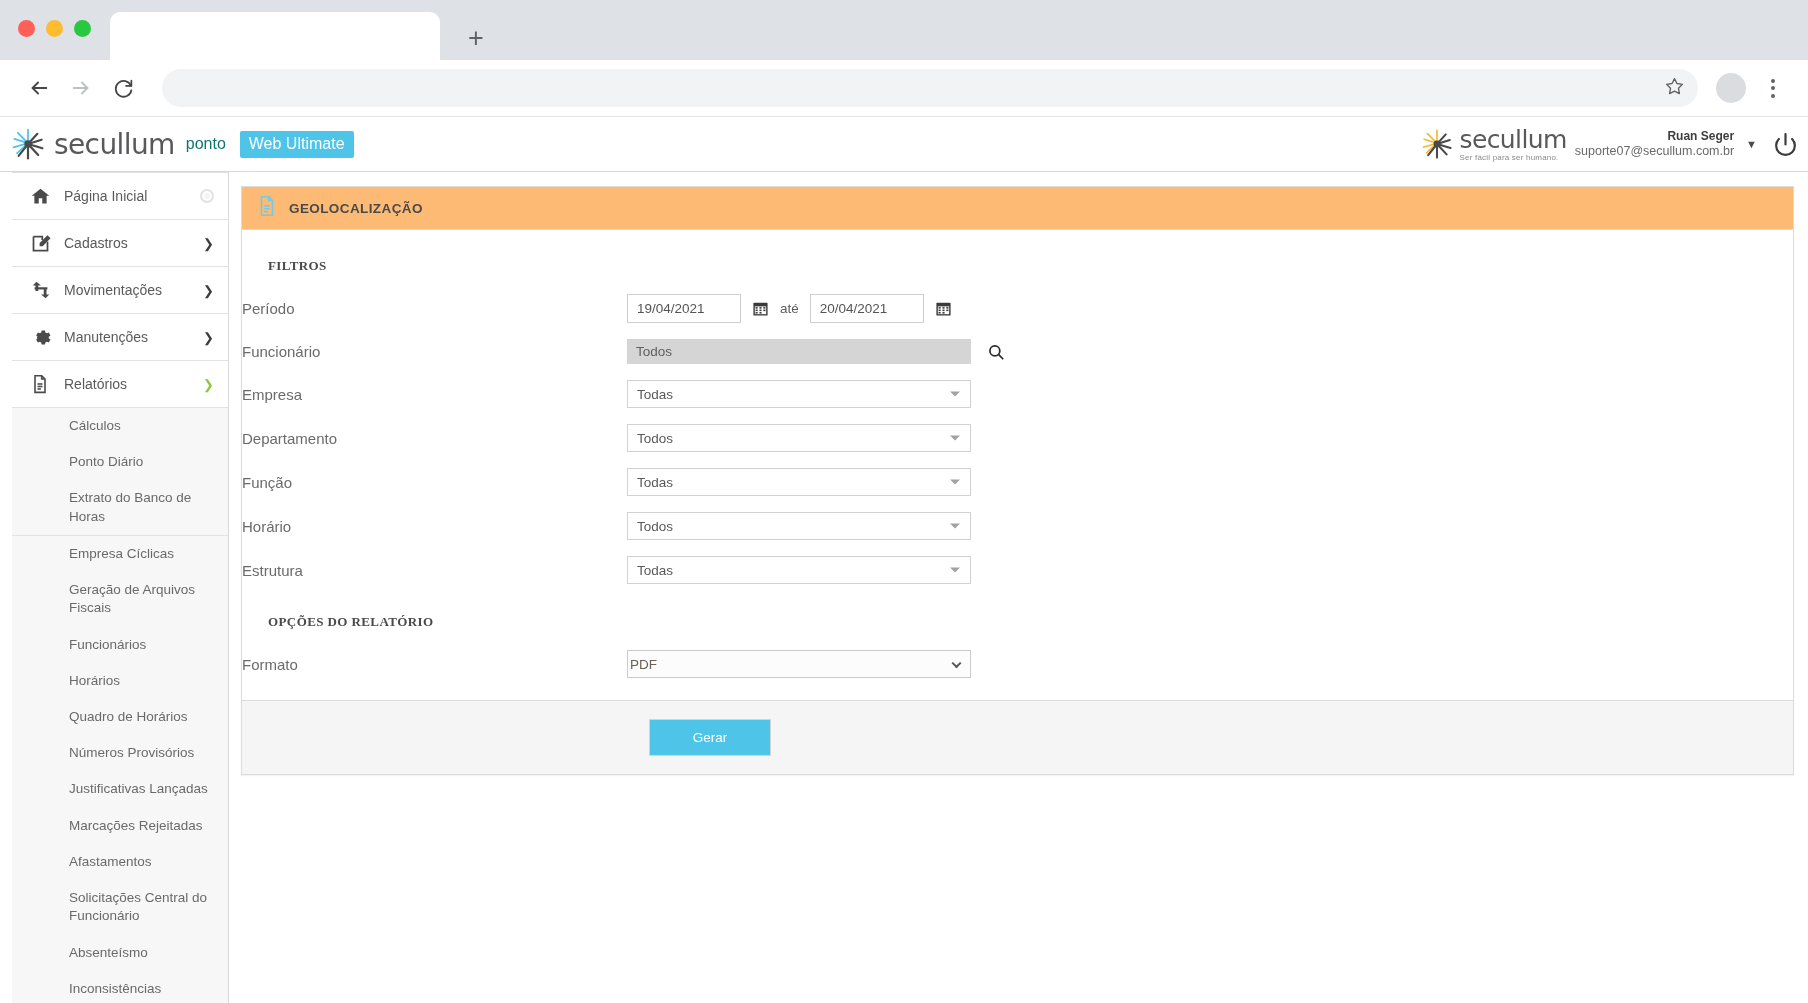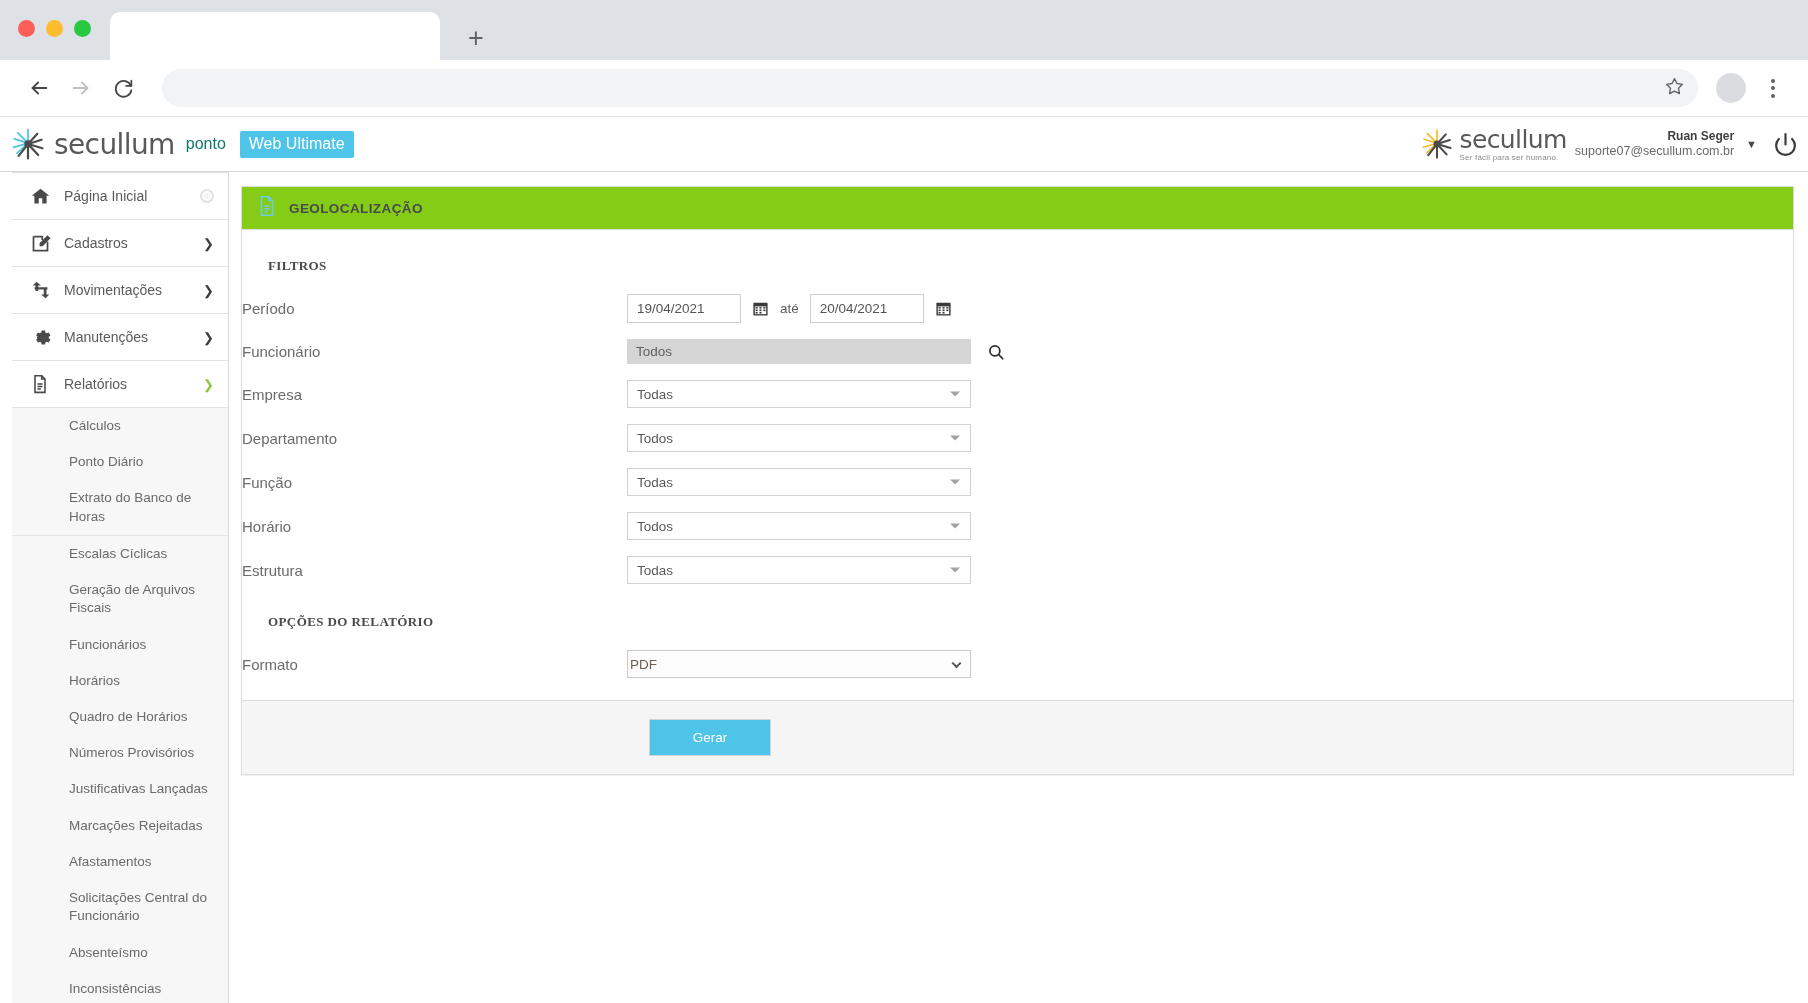--- a/index.html
+++ b/index.html
@@ -169,21 +169,21 @@
     background: #ffffff;
     padding: 14px 14px 0 12px;
     overflow: hidden;
   }
   .panel {
     border: 1px solid #dcdcdc;
     background: #fff;
     box-shadow: 0 1px 1px rgba(0,0,0,0.05);
   }
   .panel-head {
-    background: #84cc16;
+    background: #fdba74;
     border-bottom: 1px solid #dcdcdc;
     height: 43px;
     display: flex; align-items: center;
     padding-left: 14px; gap: 11px;
   }
   .panel-title {
     font-size: 13.5px; color: #4a4a4a;
     font-weight: bold; letter-spacing: 0.4px;
   }
   .panel-body { padding: 28px 0 0 0; background: #fff; }
@@ -461,21 +461,21 @@
       </div>
     </div>
 
     <div class="submenu">
       <div class="submenu-group">
         <div class="submenu-item">Cálculos</div>
         <div class="submenu-item">Ponto Diário</div>
         <div class="submenu-item">Extrato do Banco de Horas</div>
       </div>
       <div class="submenu-group">
-        <div class="submenu-item">Escalas Cíclicas</div>
+        <div class="submenu-item">Empresa Cíclicas</div>
         <div class="submenu-item">Geração de Arquivos Fiscais</div>
         <div class="submenu-item">Funcionários</div>
         <div class="submenu-item">Horários</div>
         <div class="submenu-item">Quadro de Horários</div>
         <div class="submenu-item">Números Provisórios</div>
         <div class="submenu-item">Justificativas Lançadas</div>
         <div class="submenu-item">Marcações Rejeitadas</div>
         <div class="submenu-item">Afastamentos</div>
         <div class="submenu-item">Solicitações Central do Funcionário</div>
         <div class="submenu-item">Absenteísmo</div>

